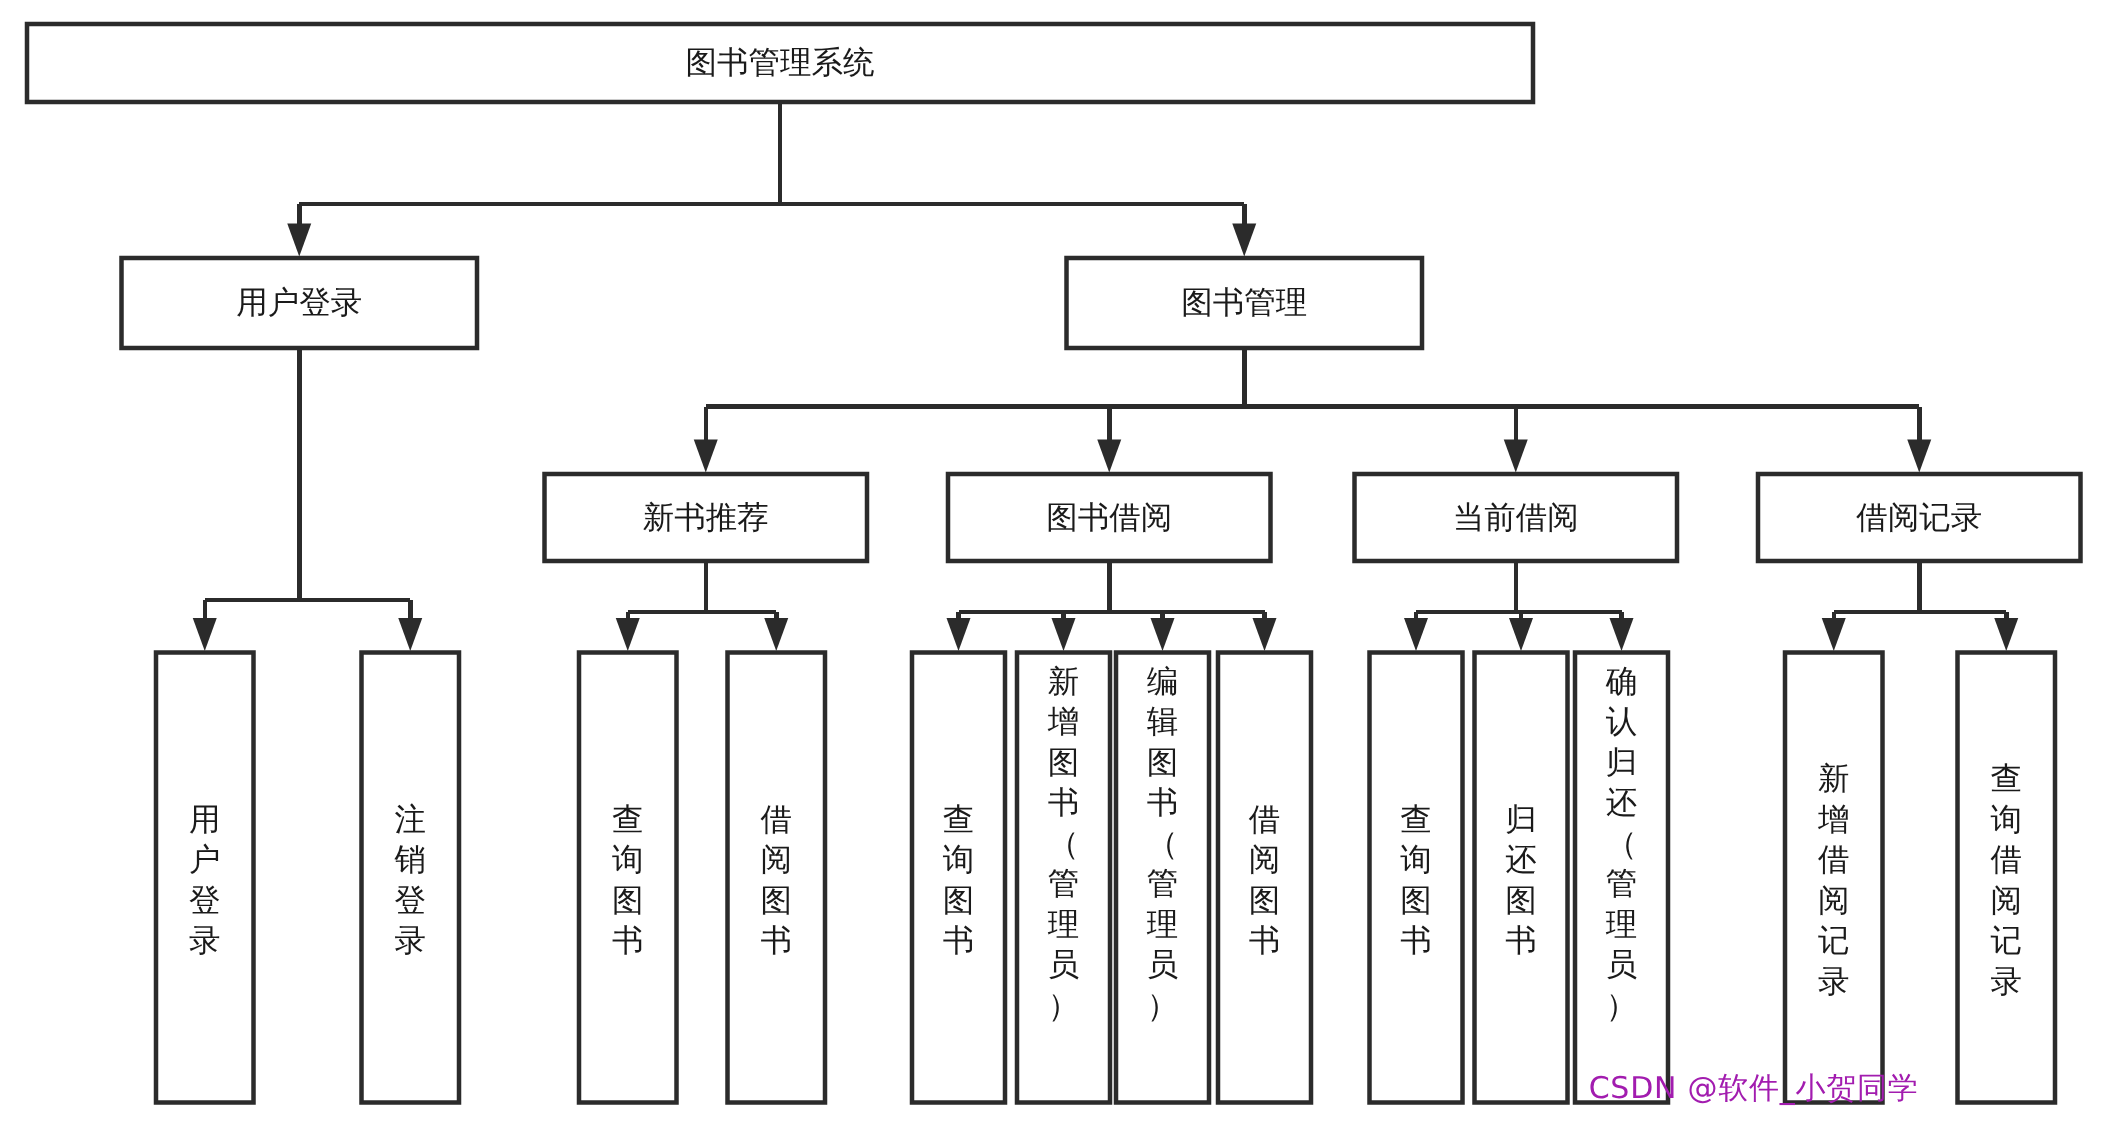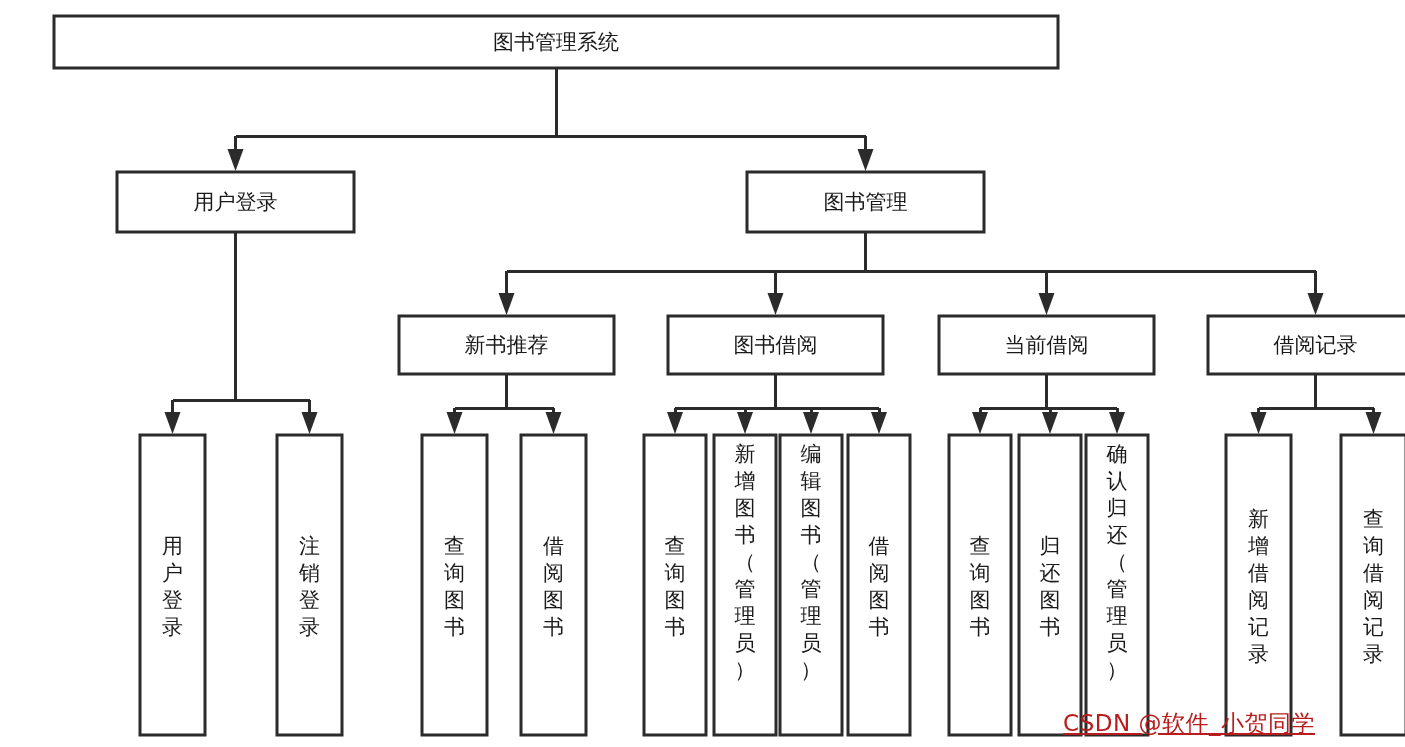--- a/index.html
+++ b/index.html
@@ -14,21 +14,20 @@
     position: relative;
     overflow: hidden;
     font-family: "DejaVu Sans", "Liberation Sans", sans-serif;
   }
   #diagram-root {
     position: absolute;
     left: 0;
     top: 0;
     width: 1291px;
     height: 747px;
-    padding-left: 36px;
   }
   svg.diagram {
     display: block;
     width: 1405px;
     height: 747px;
   }
   .node-box {
     fill: #ffffff;
     stroke: #2b2b2b;
     stroke-width: 3;
@@ -54,26 +53,25 @@
     fill: #1a1a1a;
     font-family: "DejaVu Sans", "Liberation Sans", sans-serif;
     font-size: 21px;
     text-anchor: middle;
   }
   .watermark {
     position: absolute;
     right: 12px;
     bottom: 8px;
     font-family: "DejaVu Sans", "Liberation Sans", sans-serif;
-    font-size: 23px;
-    color: #b91c1c;
+    font-size: 20px;
+    color: #a21caf;
     letter-spacing: 0.5px;
     white-space: nowrap;
     pointer-events: none;
-    text-decoration: underline;
   }
 </style>
 </head>
 <body>
 
 <div id="diagram-root">
   <svg class="diagram" id="diagram-svg" viewBox="0 0 1405 747" xmlns="http://www.w3.org/2000/svg">
     <g id="connector-layer">
         <g>
           <path class="connector" d="M520 68 L520 136"></path>

